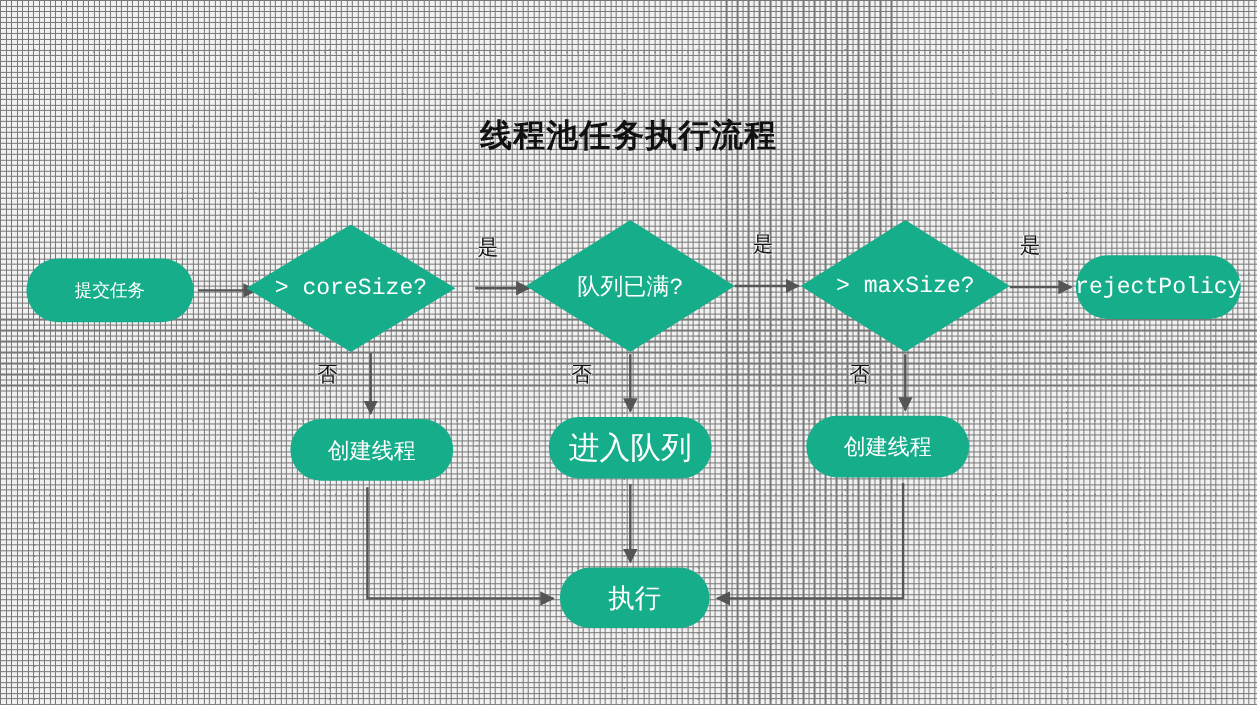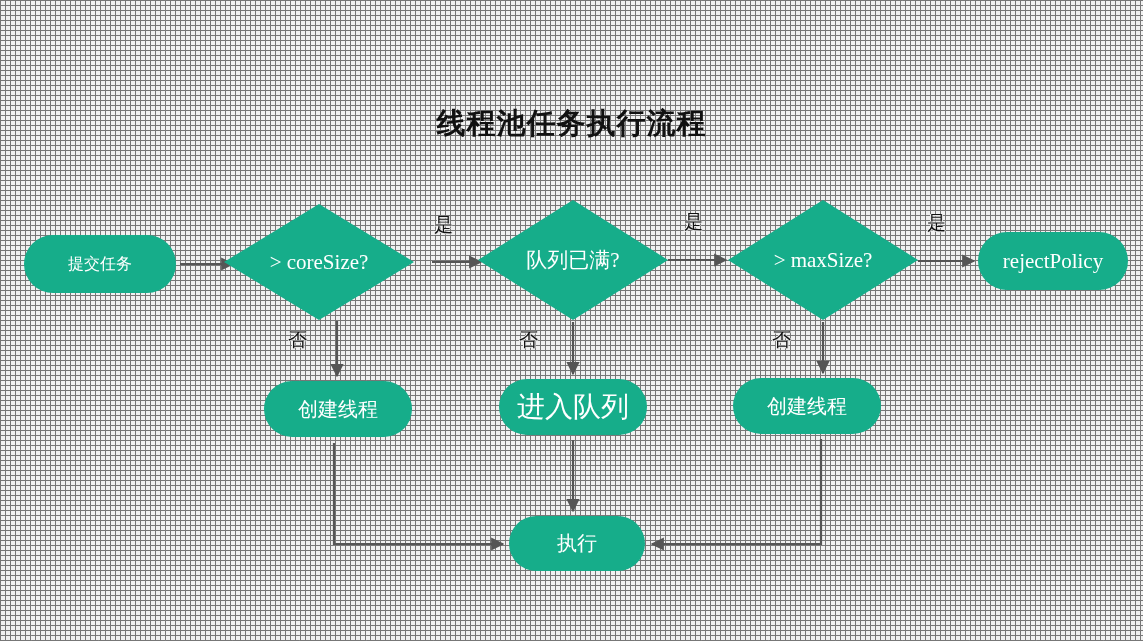--- a/index.html
+++ b/index.html
@@ -14,21 +14,21 @@
     overflow: hidden;
     background-color: #f1f1f1;
     background-image:
       repeating-linear-gradient(to right,
         #777 0px, #777 1px, transparent 1px, transparent 5px),
       repeating-linear-gradient(to bottom,
         #777 0px, #777 1px, transparent 1px, transparent 5px);
     background-size: 100% 1px, 1px 100%;
     background-repeat: repeat-y, repeat-x;
     background-position: 0px 47px, 31px 0px;
-    font-family: Liberation Serif, serif;
+    font-family: Liberation Mono, monospace;
   }
   
   .grid-layer {
     position: absolute;
     inset: 0;
     pointer-events: none;
   }
   .gline-h, .gline-v {
     position: absolute;
     pointer-events: none;
@@ -190,21 +190,21 @@
       </div>
       <div class="node rounded" style="left: 264px; top: 381px; width: 148px; height: 56px; background: rgb(22, 173, 138); font-size: 20px; border-radius: 28px;">
         <span class="node-label">创建线程</span>
       </div>
       <div class="node rounded" style="left: 499px; top: 379px; width: 148px; height: 56px; background: rgb(22, 173, 138); font-size: 28px; border-radius: 28px;">
         <span class="node-label">进入队列</span>
       </div>
       <div class="node rounded" style="left: 733px; top: 378px; width: 148px; height: 56px; background: rgb(22, 173, 138); font-size: 20px; border-radius: 28px;">
         <span class="node-label">创建线程</span>
       </div>
-      <div class="node rounded" style="left: 509px; top: 516px; width: 136px; height: 55px; background: rgb(22, 173, 138); font-size: 20px; border-radius: 27.5px;">
+      <div class="node rounded" style="left: 509px; top: 516px; width: 136px; height: 55px; background: rgb(22, 173, 138); font-size: 24px; border-radius: 27.5px;">
         <span class="node-label">执行</span>
       </div>
     </div>
 
   <div id="label-layer">
       <div class="edge-label" style="left: 434px; top: 212px;">是</div>
       <div class="edge-label" style="left: 684px; top: 209px;">是</div>
       <div class="edge-label" style="left: 927px; top: 210px;">是</div>
       <div class="edge-label" style="left: 288px; top: 327px;">否</div>
       <div class="edge-label" style="left: 519px; top: 327px;">否</div>

